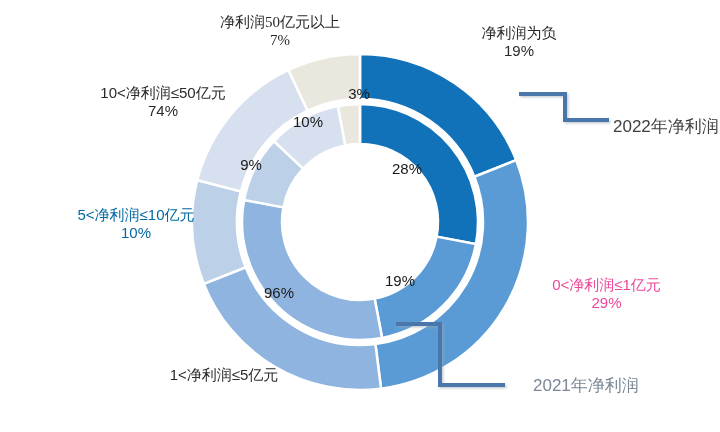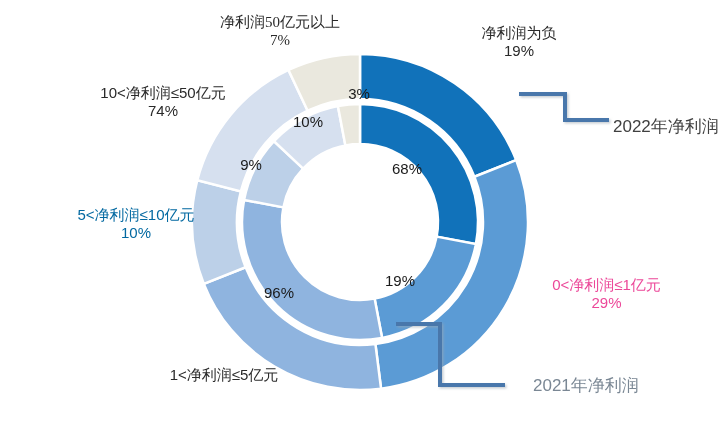--- a/index.html
+++ b/index.html
@@ -107,21 +107,21 @@
   <div class="lbl" style="left: 519px; top: 276px; width: 175px; color: #ec4899;">
     <span>0&lt;净利润≤1亿元</span>
     <span class="pct">29%</span>
   </div>
 
   <div class="lbl" style="left: 444px; top: 24px; width: 150px; color: rgb(42, 42, 42);">
     <span>净利润为负</span>
     <span class="pct">19%</span>
   </div>
 
-  <div class="inner-pct" style="left:382px; top:160px; width:50px;">68%</div>
+  <div class="inner-pct" style="left:382px; top:160px; width:50px;">28%</div>
   <div class="inner-pct" style="left:375px; top:272px; width:50px;">19%</div>
   <div class="inner-pct" style="left:254px; top:284px; width:50px;">96%</div>
   <div class="inner-pct" style="left:229px; top:156px; width:44px;">9%</div>
   <div class="inner-pct" style="left:283px; top:113px; width:50px;">10%</div>
   <div class="inner-pct" style="left:337px; top:85px; width:44px;">3%</div>
 
   <div class="callout-text" style="left: 613px; top: 115px; color: #404040;">2022年净利润</div>
   <div class="callout-text" style="left: 533px; top: 374px; color: rgb(122, 135, 148);">2021年净利润</div>
 
 </div>

